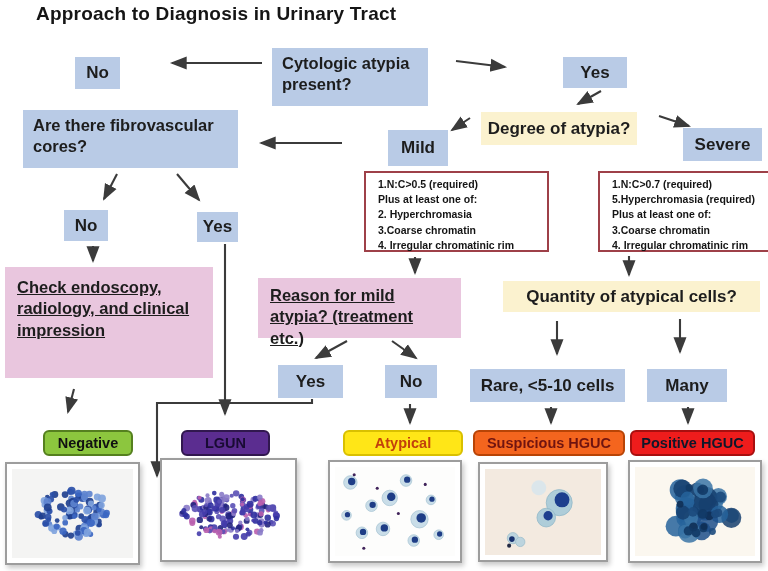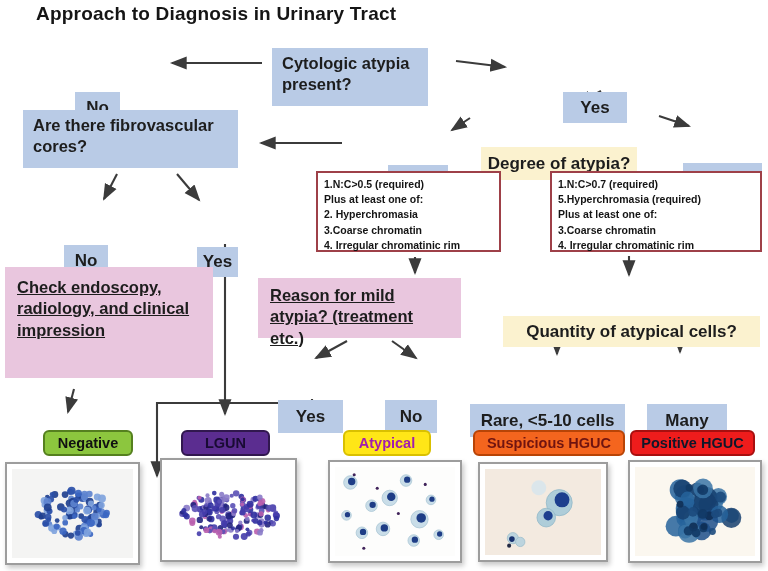--- a/index.html
+++ b/index.html
@@ -3,26 +3,26 @@
 <meta charset="utf-8">
 <style>
   html,body{margin:0;padding:0;background:#fff;}
   #stage{position:relative;width:768px;height:571px;background:#ffffff;overflow:hidden;
          font-family:"Liberation Sans", sans-serif;}
   #title{position:absolute;left:36px;top:3px;font-size:19px;font-weight:700;color:#151515;letter-spacing:.2px;}
   .node{position:absolute;font-weight:600;color:#1d1d1d;box-sizing:border-box;}
   .blue{background:#b9cbe6;}
   .cream{background:#fbf2cf;}
   .pink{background:#e9c6de;text-decoration:underline;}
-  .center{display:flex;align-items:center;justify-content:center;text-align:left;margin-top:35px;}
+  .center{display:flex;align-items:center;justify-content:center;text-align:left;}
   .pad{padding:5px 10px;}
   .fs16{font-size:16.5px;line-height:1.3;}
   .fs17{font-size:17px;}
   .criteria{position:absolute;background:#fff;border:2px solid #9e4048;font-size:10.5px;
-            font-weight:700;line-height:1.45;padding:4px 6px;color:#141414;box-sizing:border-box;}
+            font-weight:700;line-height:1.45;padding:4px 12px;color:#141414;box-sizing:border-box;margin-left:48px;}
   .result{position:absolute;height:26px;border:2px solid;border-radius:6px;font-weight:700;font-size:14.5px;
           display:flex;align-items:center;justify-content:center;box-sizing:border-box;}
   .frame{position:absolute;background:#fff;border:2px solid #9d9d9d;padding:5px;box-sizing:border-box;
          box-shadow:2px 3px 5px rgba(0,0,0,.22);}
   .frame svg{display:block;width:100%;height:100%;}
   #arrows{position:absolute;left:0;top:0;pointer-events:none;}
 </style>
 </head>
 <body>
 
@@ -104,21 +104,21 @@
   <div class="node blue center fs17" style="left:278px;top:365px;width:65px;height:33px;">Yes</div>
 
   <div class="node blue center fs17" style="left:385px;top:365px;width:52px;height:33px;">No</div>
 
   <div class="node blue center fs17" style="left:470px;top:369px;width:155px;height:33px;">Rare, &lt;5-10 cells</div>
 
   <div class="node blue center fs17" style="left:647px;top:369px;width:80px;height:33px;">Many</div>
 
   <div class="result" style="left: 43px; top: 430px; width: 90px; background: rgb(140, 198, 62); color: rgb(17, 17, 17); border-color: rgb(85, 128, 31);">Negative</div>
   <div class="result" style="left: 181px; top: 430px; width: 89px; background: rgb(91, 45, 144); color: rgb(25, 11, 51); border-color: rgb(49, 24, 79);">LGUN</div>
-  <div class="result" style="left: 343px; top: 430px; width: 88px; background: rgb(255, 230, 23); color: #a21caf; border-color: rgb(217, 192, 0);">Atypical</div>
+  <div class="result" style="left: 343px; top: 430px; width: 120px; background: rgb(255, 230, 23); color: #c2410c; border-color: rgb(217, 192, 0);">Atypical</div>
   <div class="result" style="left: 473px; top: 430px; width: 152px; background: rgb(244, 101, 30); color: rgb(112, 20, 16); border-color: rgb(184, 68, 6);">Suspicious HGUC</div>
   <div class="result" style="left: 630px; top: 430px; width: 125px; background: rgb(238, 28, 28); color: #0f172a; border-color: rgb(168, 15, 15);">Positive HGUC</div>
 
   <div class="frame" style="left:5px;top:462px;width:135px;height:103px;">
     <svg viewBox="0 0 125 92" preserveAspectRatio="none">
         <rect width="125" height="92" fill="#f4f4f3"></rect>
         <circle cx="38.76775149692051" cy="56.63205181881578" r="2.7291595713235437" fill="#5d83cf" fill-opacity="0.92"></circle>
         <circle cx="33.12154309675224" cy="37.0856753719378" r="2.61170792914927" fill="#7fa3dd" fill-opacity="0.92"></circle>
         <circle cx="46.66229512787568" cy="53.270942554760516" r="2.445537405181676" fill="#20408f" fill-opacity="0.92"></circle>
         <circle cx="89.71035038214578" cy="54.106100086241405" r="2.940783818345517" fill="#20408f" fill-opacity="0.92"></circle>

